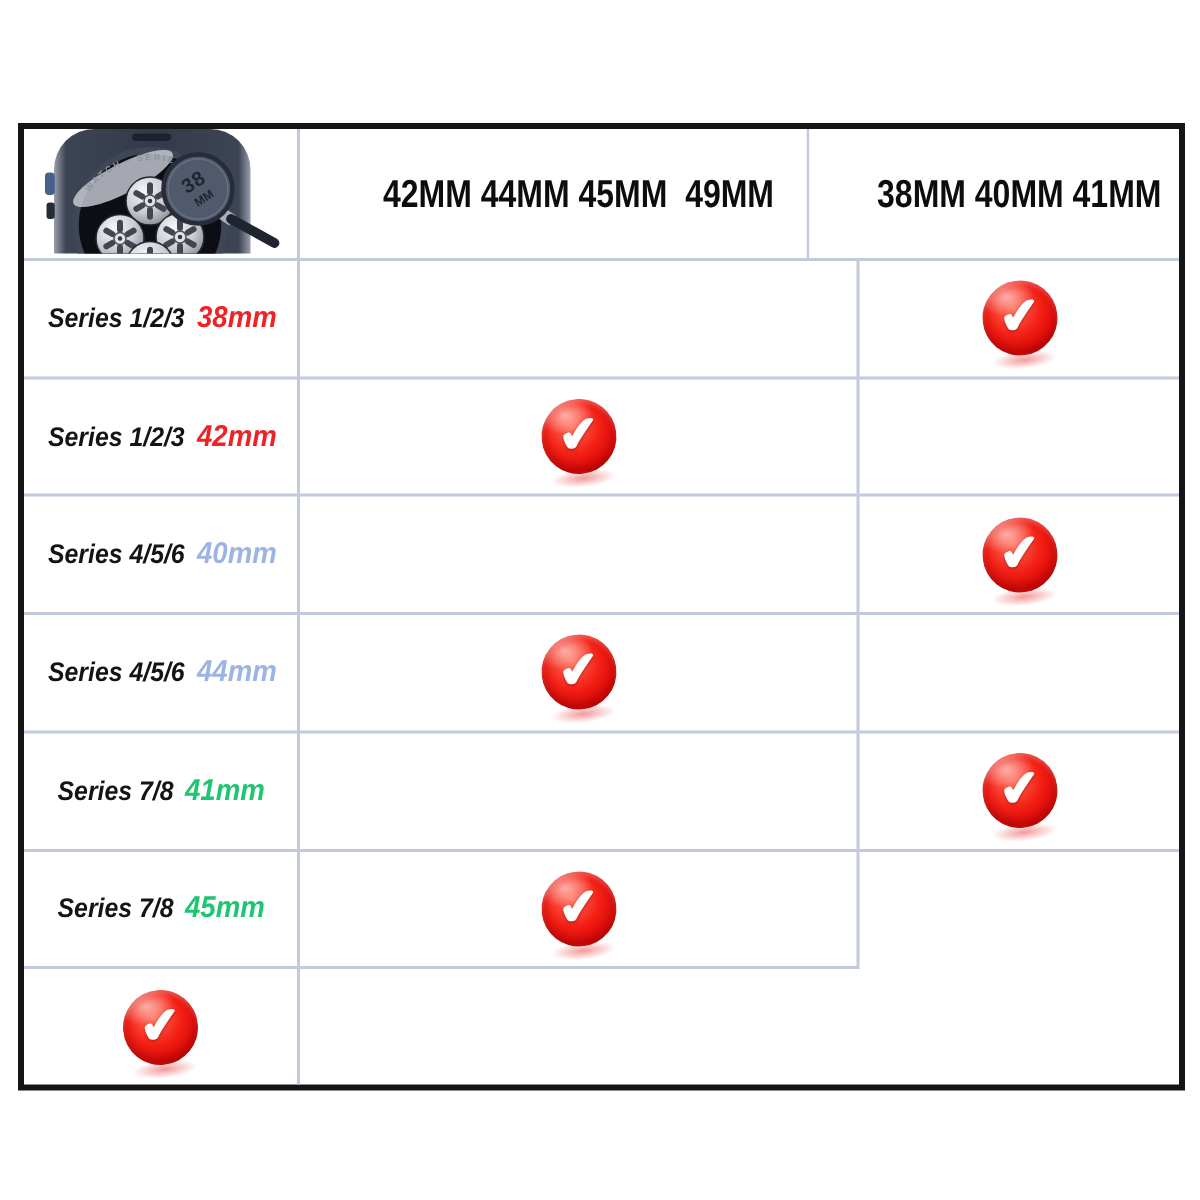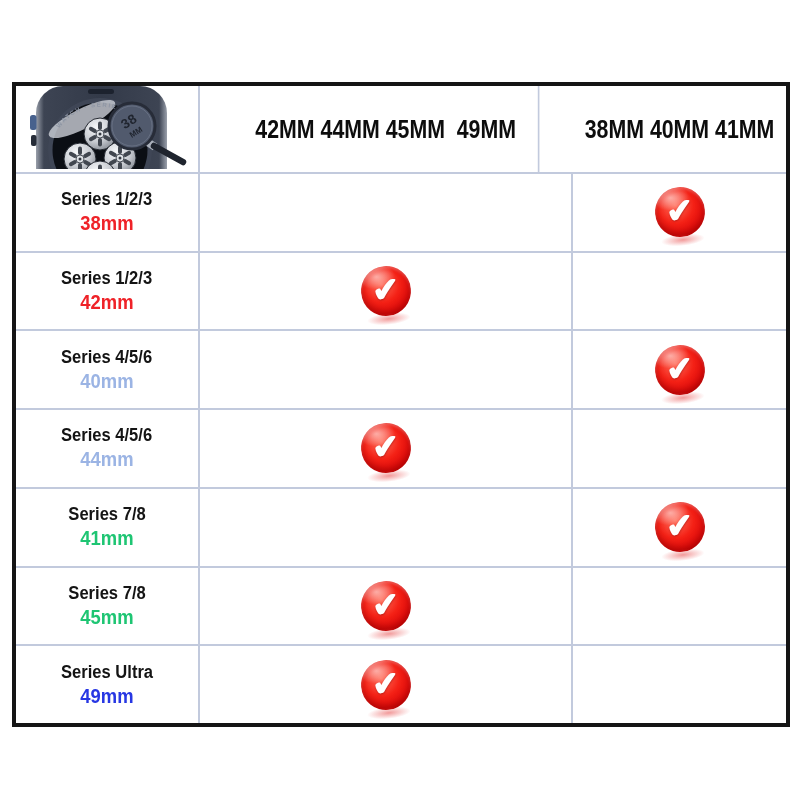--- a/index.html
+++ b/index.html
@@ -18,21 +18,21 @@
     box-sizing:border-box;position:relative;
     display:flex;align-items:center;justify-content:center;
     background:transparent;
   }
   .c1,.c2{border-right:2px solid #c2cadd;}
   .table > .cell:nth-child(n+4){border-top:2px solid #c2cadd;}
   .hdr-text{
     font-size:26px;font-weight:bold;color:#0d0d0d;
     white-space:pre;transform:scaleX(0.82);
   }
-  .label-cell{flex-direction:column;gap:2px;}
+  .label-cell{flex-direction:row;gap:2px;font-style:italic;}
   .series{font-size:18px;font-weight:bold;color:#141414;transform:scaleX(0.92);}
   .size{font-size:20px;font-weight:bold;transform:scaleX(0.92);}
   .check{
     width:50px;height:50px;border-radius:50%;
     display:flex;align-items:center;justify-content:center;
     color:#ffffff;font-size:33px;font-weight:bold;line-height:1;
     padding-bottom:3px;box-sizing:border-box;
     background:
       radial-gradient(ellipse 30px 20px at 34% 20%, rgba(255,255,255,.55), rgba(255,255,255,0) 62%),
       radial-gradient(circle at 42% 36%, #ff6f5c 0%, #f42116 42%, #e00a0a 70%, #b80000 100%);
@@ -163,21 +163,17 @@
 
   <div class="cell c1 label-cell">
     <div class="series">Series 7/8</div>
     <div class="size" style="color: rgb(30, 197, 115);">45mm</div>
   </div>
   <div class="cell c2 check-cell">
       <span class="check">✔</span>
     </div>
   <div class="cell c3 check-cell"></div>
 
-  <div class="cell c1 label-cell">
-    <div class="series">Series Ultra</div>
-    <div class="size" style="color: rgb(39, 55, 227);">49mm</div>
-  </div>
   <div class="cell c2 check-cell">
       <span class="check">✔</span>
     </div>
   <div class="cell c3 check-cell"></div>
 </div>
 
 </body></html>

